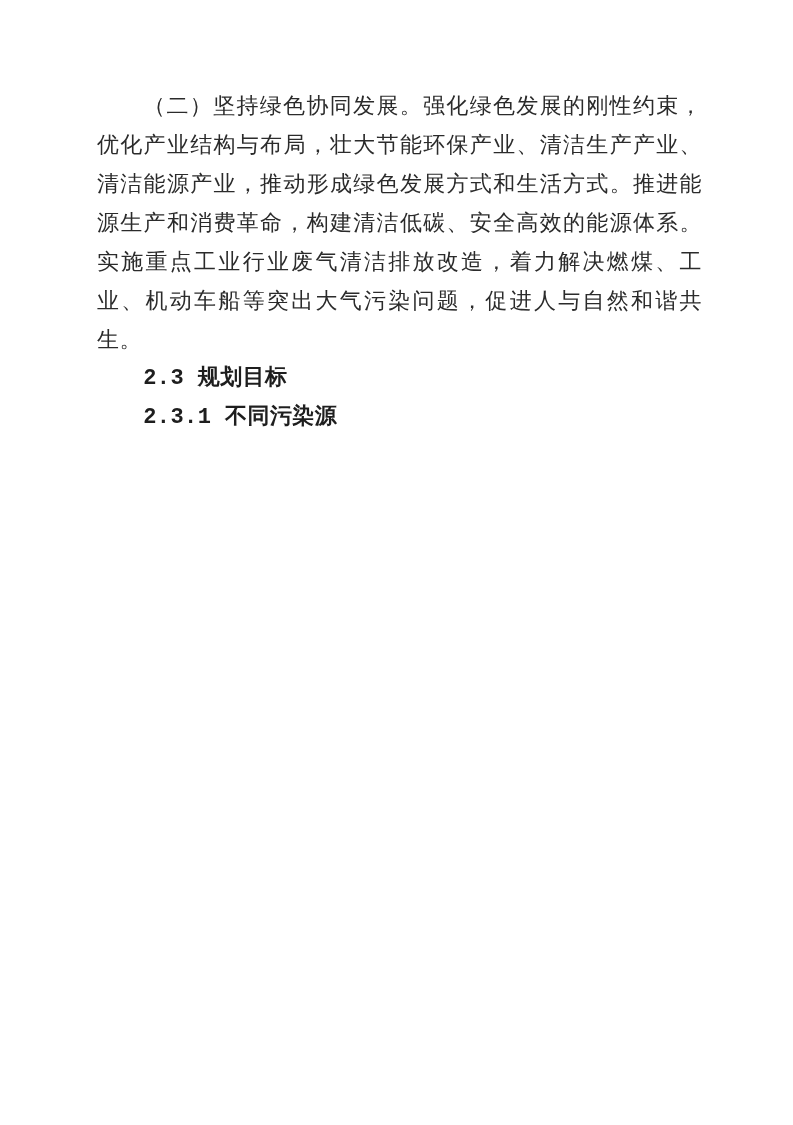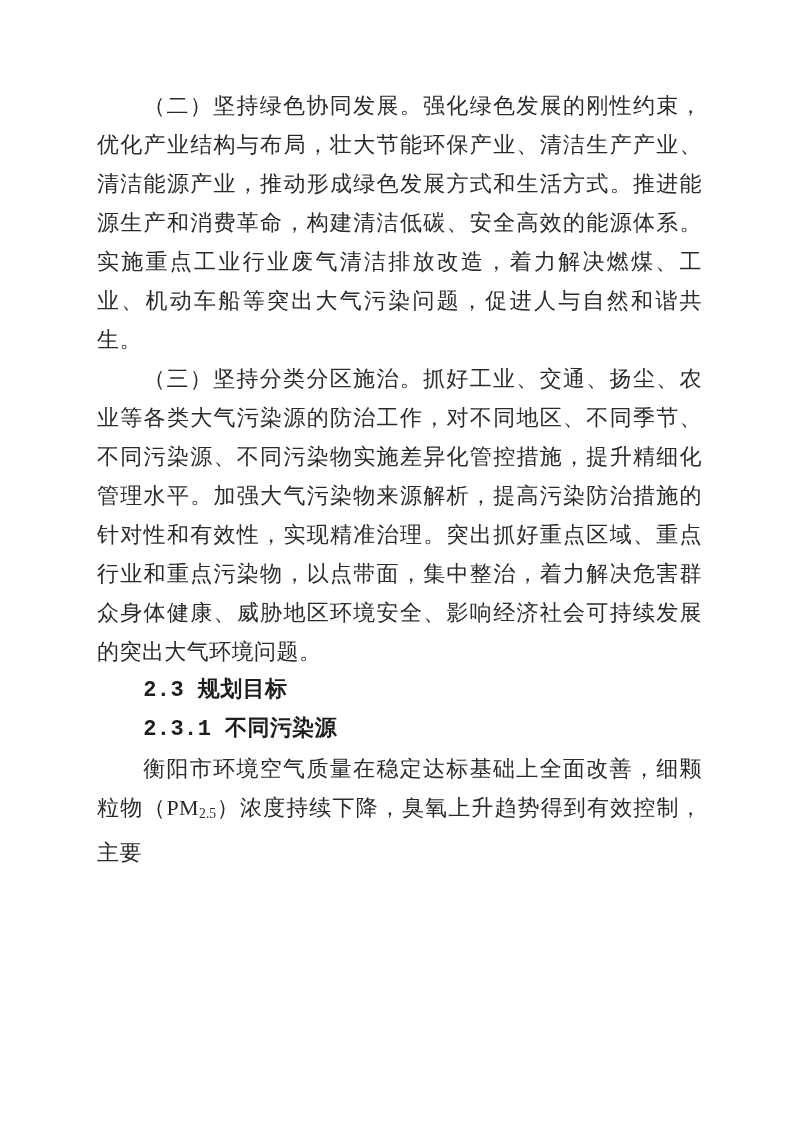--- a/index.html
+++ b/index.html
@@ -49,23 +49,21 @@
   }
 </style>
 </head>
 <body>
 
 <div class="page">
   <div class="content">
 
     <p class="body-para">（二）坚持绿色协同发展。强化绿色发展的刚性约束，优化产业结构与布局，壮大节能环保产业、清洁生产产业、清洁能源产业，推动形成绿色发展方式和生活方式。推进能源生产和消费革命，构建清洁低碳、安全高效的能源体系。实施重点工业行业废气清洁排放改造，着力解决燃煤、工业、机动车船等突出大气污染问题，促进人与自然和谐共生。</p>
 
-    <p class="body-para">（三）坚持分类分区施治。抓好工业、交通、扬尘、农业等各类大气污染源的防治工作，对不同地区、不同季节、不同污染源、不同污染物实施差异化管控措施，提升精细化管理水平。加强大气污染物来源解析，提高污染防治措施的针对性和有效性，实现精准治理。突出抓好重点区域、重点行业和重点污染物，以点带面，集中整治，着力解决危害群众身体健康、威胁地区环境安全、影响经济社会可持续发展的突出大气环境问题。</p>
 
 
     <p class="heading-para">2.3 规划目标</p>
 
     <p class="heading-para">2.3.1 不同污染源</p>
 
-    <p class="body-para"><span>衡阳市环境空气质量在稳定达标基础上全面改善，细颗粒物（PM</span><span class="subscript">2.5</span><span>）浓度持续下降，臭氧上升趋势得到有效控制，主要</span></p>
 
   </div>
 </div>
 
 </body></html>

